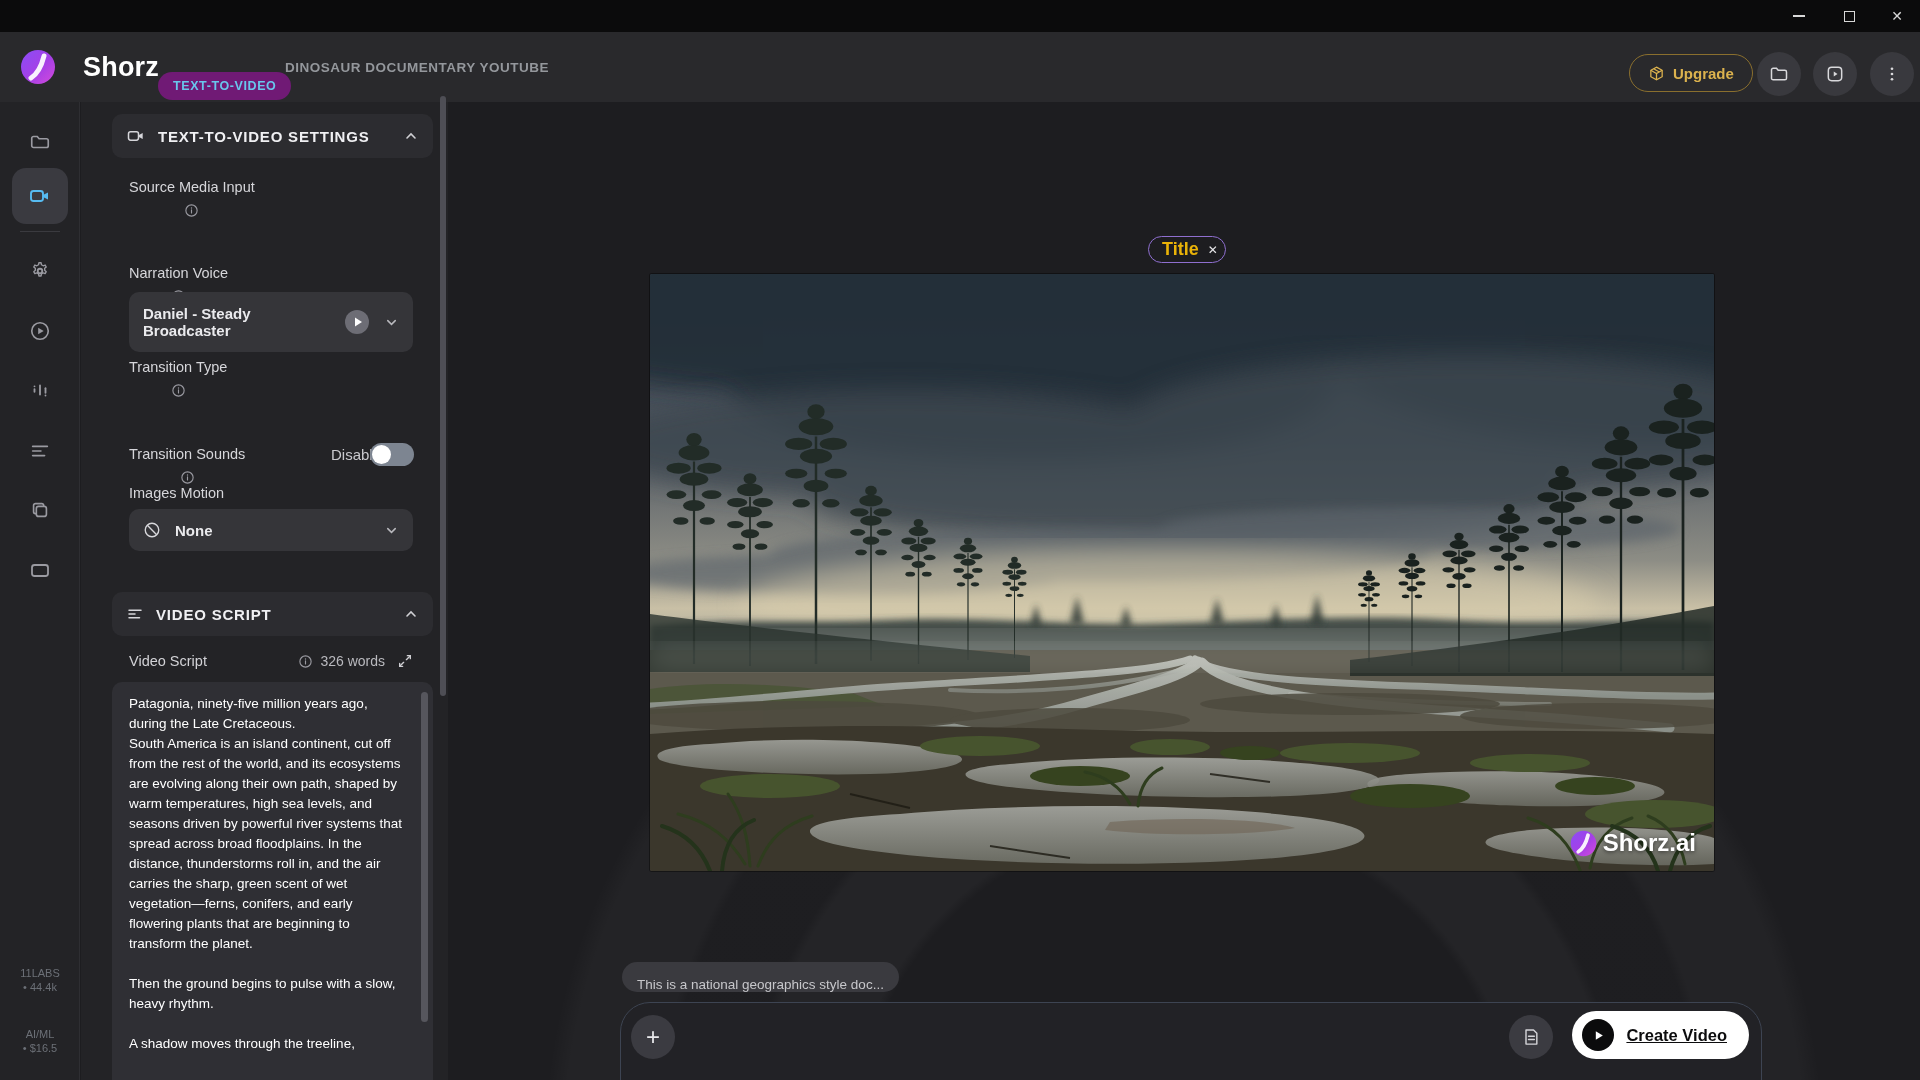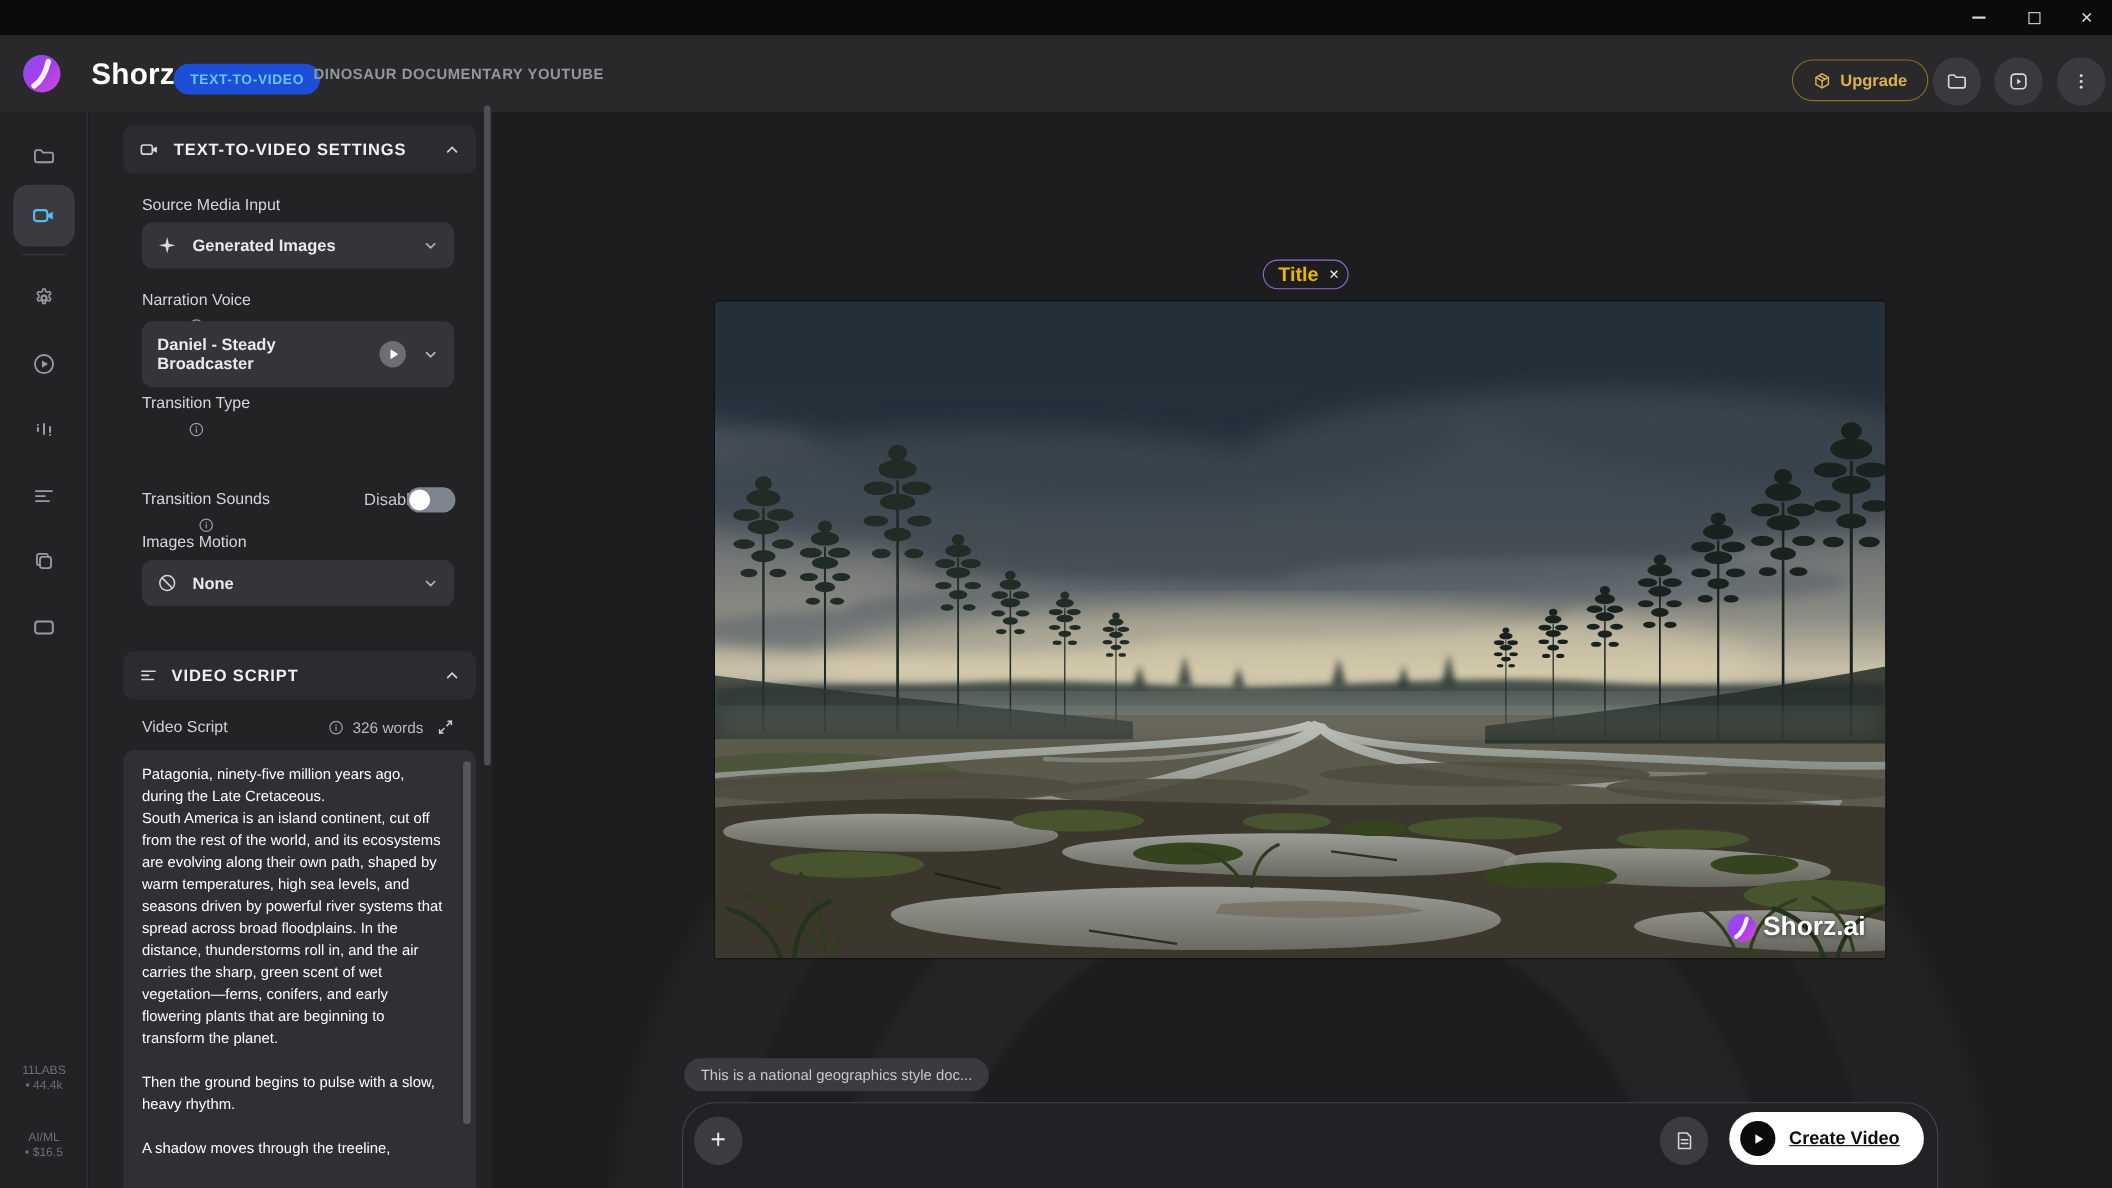--- a/index.html
+++ b/index.html
@@ -12,21 +12,21 @@
   .winbtn { position:absolute; top:0; width:46px; height:32px; display:flex; align-items:center; justify-content:center; color:#d8d8d8; cursor:pointer; }
   .win-min-line { width:12px; height:2px; background:#d8d8d8; }
   .win-max-box { width:11px; height:11px; border:1.5px solid #d8d8d8; }
   .win-close-x { font-size:14px; line-height:1; }
 
   
   .header { position:absolute; left:0; top:32px; width:1920px; height:70px; background:#29292c; }
   .logo-wrap { position:absolute; left:20px; top:17px; display:flex; align-items:center; gap:27px; }
   .logo-mark { width:36px; height:36px; }
   .logo-text { font-size:27px; font-weight:800; color:#fff; letter-spacing:.2px; }
-  .mode-badge { position:absolute; left:158px; top:26px; background:#1d4ed8; color:#69c6ec;
+  .mode-badge { position:absolute; left:158px; top:40px; background:#701a75; color:#69c6ec;
     font-size:12.5px; font-weight:700; letter-spacing:.6px; padding:7px 15px; border-radius:999px; }
   .project-title { position:absolute; left:285px; top:28px; color:#94979c; font-size:13.5px; font-weight:700; letter-spacing:.5px; }
   .upgrade-btn { position:absolute; left:1629px; top:22px; height:38px; padding:0 18px; display:flex; align-items:center; gap:8px;
     border:1px solid #8a6f2e; border-radius:999px; color:#dcb24e; font-size:15px; font-weight:700; background:transparent; cursor:pointer; }
   .hdr-circle { position:absolute; top:20px; width:44px; height:44px; border-radius:50%; background:#39393e;
     display:flex; align-items:center; justify-content:center; color:#d9d9dc; cursor:pointer; }
 
   
   .rail { position:absolute; left:0; top:102px; width:80px; height:978px; background:#232326; border-right:1px solid #2e2e32; }
   .rail-btn { position:absolute; left:12px; width:56px; height:56px; border-radius:14px;
@@ -62,21 +62,21 @@
     border:1.5px solid #8f6fd0; border-radius:999px; padding:0 7px 0 13px; cursor:pointer; }
   .title-chip .chip-label { color:#eab308; font-size:18px; font-weight:600; }
   .title-chip .chip-x { color:#e8e8ea; font-size:12px; }
   .frame { position:absolute; left:650px; top:274px; width:1064px; height:597px; border-radius:2px; overflow:hidden;
     box-shadow:0 0 0 1px rgba(0,0,0,.4); }
   .frame svg.scene { position:absolute; inset:0; width:100%; height:100%; }
   .watermark { position:absolute; right:18px; bottom:14px; display:flex; align-items:center; gap:6px; }
   .watermark .wm-text { color:#fff; font-size:24px; font-weight:800; text-shadow:0 1px 4px rgba(0,0,0,.6); }
 
   
-  .chat-bubble { position:absolute; left:622px; top:962px; height:30px; display:flex; align-items:center;
+  .chat-bubble { position:absolute; left:622px; top:962px; height:30px; display:flex; align-items:flex-end;
     background:#3a3a3f; border-radius:15px; padding:0 15px; color:#c7c7cb; font-size:13.5px; }
   .prompt-bar { position:absolute; left:620px; top:1002px; width:1142px; height:112px;
     background:#222226; border:1px solid #3d4452; border-radius:30px; }
   .plus-btn { position:absolute; left:10px; top:12px; width:44px; height:44px; border-radius:50%; background:#3b3b41;
     display:flex; align-items:center; justify-content:center; color:#e9e9ec; font-size:24px; font-weight:300; cursor:pointer; }
   .prompt-text { position:absolute; left:66px; top:12px; width:778px; color:#ebebee; font-size:17px; line-height:25px; cursor:text; }
   .doc-btn { position:absolute; left:888px; top:12px; width:44px; height:44px; border-radius:50%; background:#3b3b41;
     display:flex; align-items:center; justify-content:center; color:#d5d5d9; cursor:pointer; }
   .create-btn { position:absolute; right:12px; top:8px; height:48px; padding:0 22px 0 10px; background:#fff; border-radius:999px;
     display:flex; align-items:center; gap:12px; cursor:pointer; border:none; }
@@ -243,29 +243,20 @@
       </svg>
     </div>
 
     <div class="field-label" style="top:77px">
       <span>Source Media Input</span>
       <svg class="icon" width="15" height="15" viewBox="0 0 24 24" fill="none" stroke="#9a9aa1" stroke-width="1.8">
         <circle cx="12" cy="12" r="9"></circle>
           <path d="M12 11 L12 16" stroke-linecap="round"></path>
           <circle cx="12" cy="8" r="1.1" fill="#9a9aa1" stroke="none"></circle>
       </svg>
-    </div>
-    <div class="dropdown" style="top:100px">
-      <svg class="icon" width="18" height="18" viewBox="0 0 24 24" fill="#d8d8dc">
-        <path d="M12 2 L14 10 L22 12 L14 14 L12 22 L10 14 L2 12 L10 10 Z"></path>
-      </svg>
-      <span class="dd-value">Generated Images</span>
-      <svg class="icon" width="15" height="15" viewBox="0 0 24 24" fill="none" stroke="#b8b8bd" stroke-width="2.4" stroke-linecap="round">
-          <path d="M6 9 L12 15 L18 9"></path>
-        </svg>
     </div>
 
     <div class="field-label" style="top:163px">
       <span>Narration Voice</span>
       <svg class="icon" width="15" height="15" viewBox="0 0 24 24" fill="none" stroke="#9a9aa1" stroke-width="1.8">
         <circle cx="12" cy="12" r="9"></circle>
           <path d="M12 11 L12 16" stroke-linecap="round"></path>
           <circle cx="12" cy="8" r="1.1" fill="#9a9aa1" stroke="none"></circle>
       </svg>
     </div>

